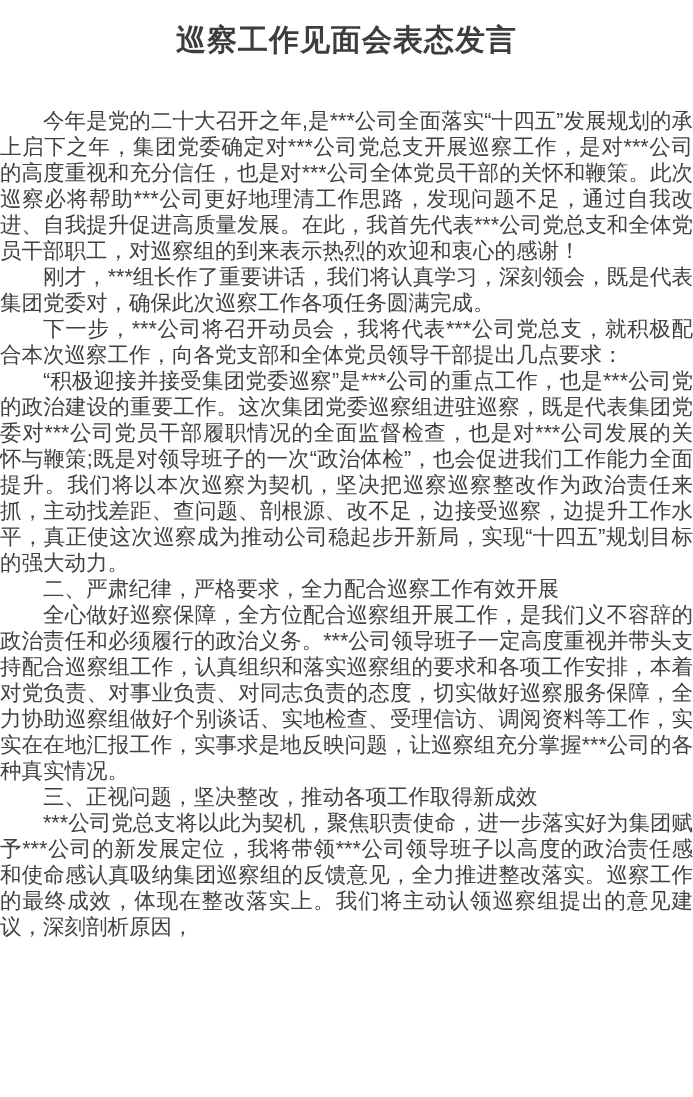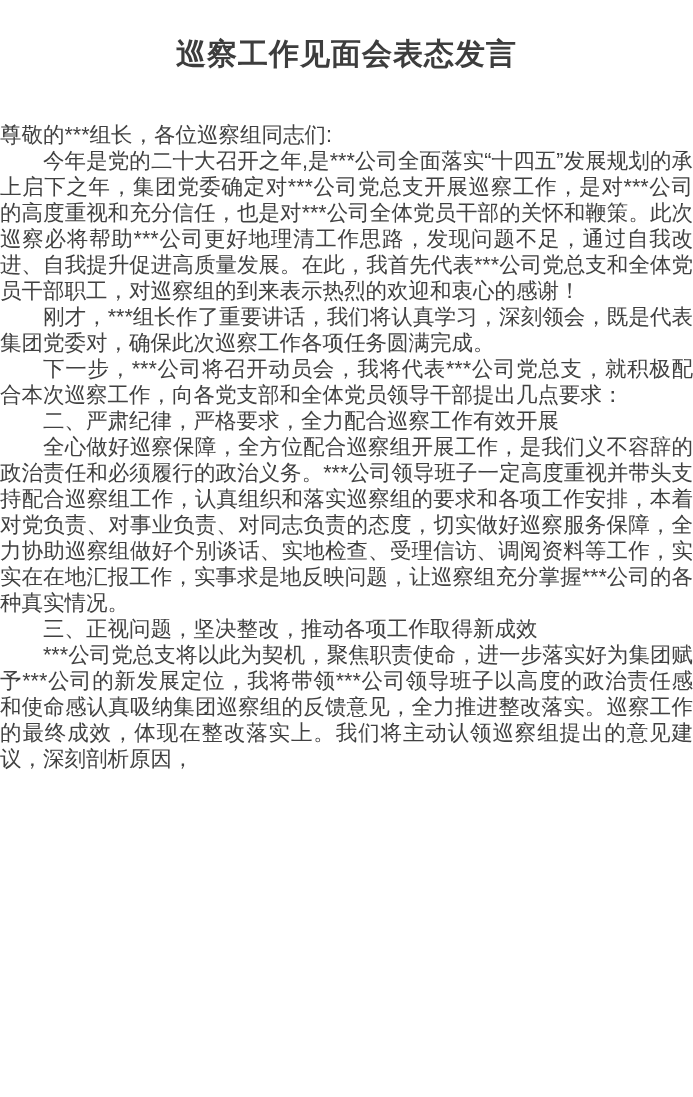--- a/index.html
+++ b/index.html
@@ -10,21 +10,21 @@
   .page {
     width: 693px;
     height: 1097px;
     overflow: hidden;
     background: #ffffff;
     font-family: "Liberation Sans", sans-serif;
     color: #414141;
   }
   .doc-title {
     margin: 0;
-    padding-top: 37px;
+    padding-top: 23px;
     font-size: 30px;
     line-height: 34px;
     font-weight: 700;
     text-align: center;
     color: #3d3d3d;
     letter-spacing: 1px;
   }
   .doc-body {
     margin-top: 51px;
     font-size: 21.5px;
@@ -41,30 +41,30 @@
     text-indent: 0;
   }
 </style>
 </head>
 <body>
 
 <div class="page">
   <h1 class="doc-title">巡察工作见面会表态发言</h1>
 
   <div class="doc-body">
-    <p class="salutation">尊敬的***组长，各位巡察组同志们:</p>
 
     <p>今年是党的二十大召开之年,是***公司全面落实“十四五”发展规划的承上启下之年，集团党委确定对***公司党总支开展巡察工作，是对***公司的高度重视和充分信任，也是对***公司全体党员干部的关怀和鞭策。此次巡察必将帮助***公司更好地理清工作思路，发现问题不足，通过自我改进、自我提升促进高质量发展。在此，我首先代表***公司党总支和全体党员干部职工，对巡察组的到来表示热烈的欢迎和衷心的感谢！</p>
 
     <p>刚才，***组长作了重要讲话，我们将认真学习，深刻领会，既是代表集团党委对，确保此次巡察工作各项任务圆满完成。</p>
 
 
     <p>下一步，***公司将召开动员会，我将代表***公司党总支，就积极配合本次巡察工作，向各党支部和全体党员领导干部提出几点要求：</p>
 
 
+    <p>“积极迎接并接受集团党委巡察”是***公司的重点工作，也是***公司党的政治建设的重要工作。这次集团党委巡察组进驻巡察，既是代表集团党委对***公司党员干部履职情况的全面监督检查，也是对***公司发展的关怀与鞭策;既是对领导班子的一次“政治体检”，也会促进我们工作能力全面提升。我们将以本次巡察为契机，坚决把巡察巡察整改作为政治责任来抓，主动找差距、查问题、剖根源、改不足，边接受巡察，边提升工作水平，真正使这次巡察成为推动公司稳起步开新局，实现“十四五”规划目标的强大动力。</p>
 
     <p class="section-heading">二、严肃纪律，严格要求，全力配合巡察工作有效开展</p>
 
     <p>全心做好巡察保障，全方位配合巡察组开展工作，是我们义不容辞的政治责任和必须履行的政治义务。***公司领导班子一定高度重视并带头支持配合巡察组工作，认真组织和落实巡察组的要求和各项工作安排，本着对党负责、对事业负责、对同志负责的态度，切实做好巡察服务保障，全力协助巡察组做好个别谈话、实地检查、受理信访、调阅资料等工作，实实在在地汇报工作，实事求是地反映问题，让巡察组充分掌握***公司的各种真实情况。</p>
 
     <p class="section-heading">三、正视问题，坚决整改，推动各项工作取得新成效</p>
 
     <p>***公司党总支将以此为契机，聚焦职责使命，进一步落实好为集团赋予***公司的新发展定位，我将带领***公司领导班子以高度的政治责任感和使命感认真吸纳集团巡察组的反馈意见，全力推进整改落实。巡察工作的最终成效，体现在整改落实上。我们将主动认领巡察组提出的意见建议，深刻剖析原因，</p>
   </div>
 </div>

